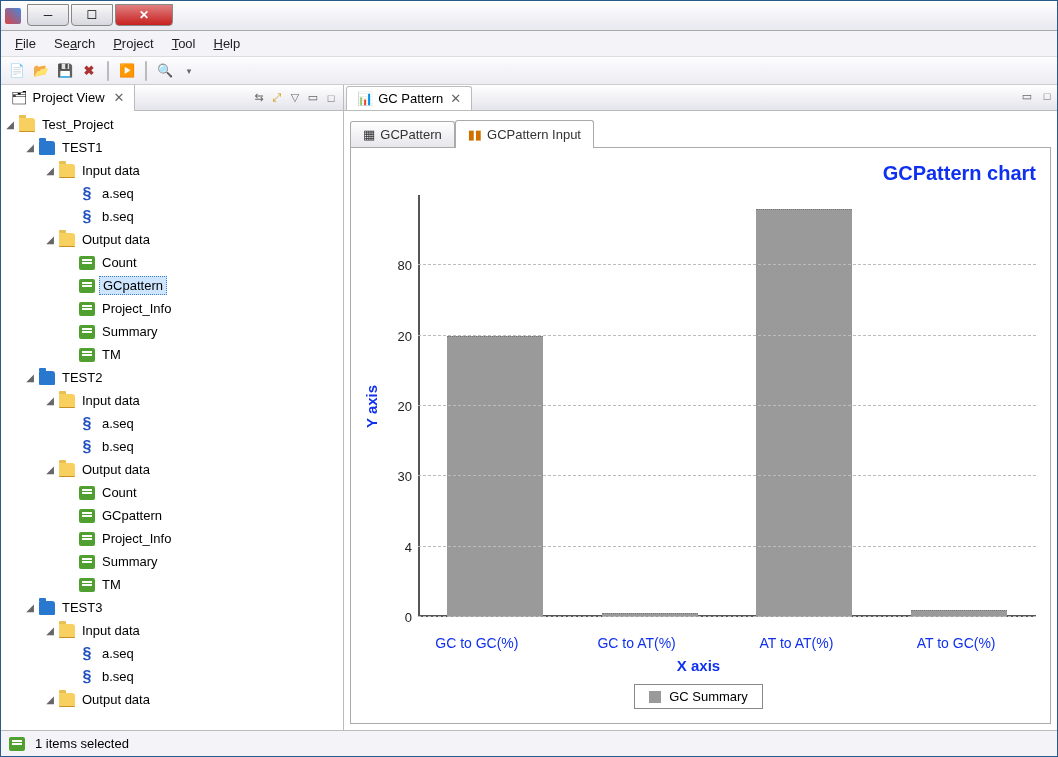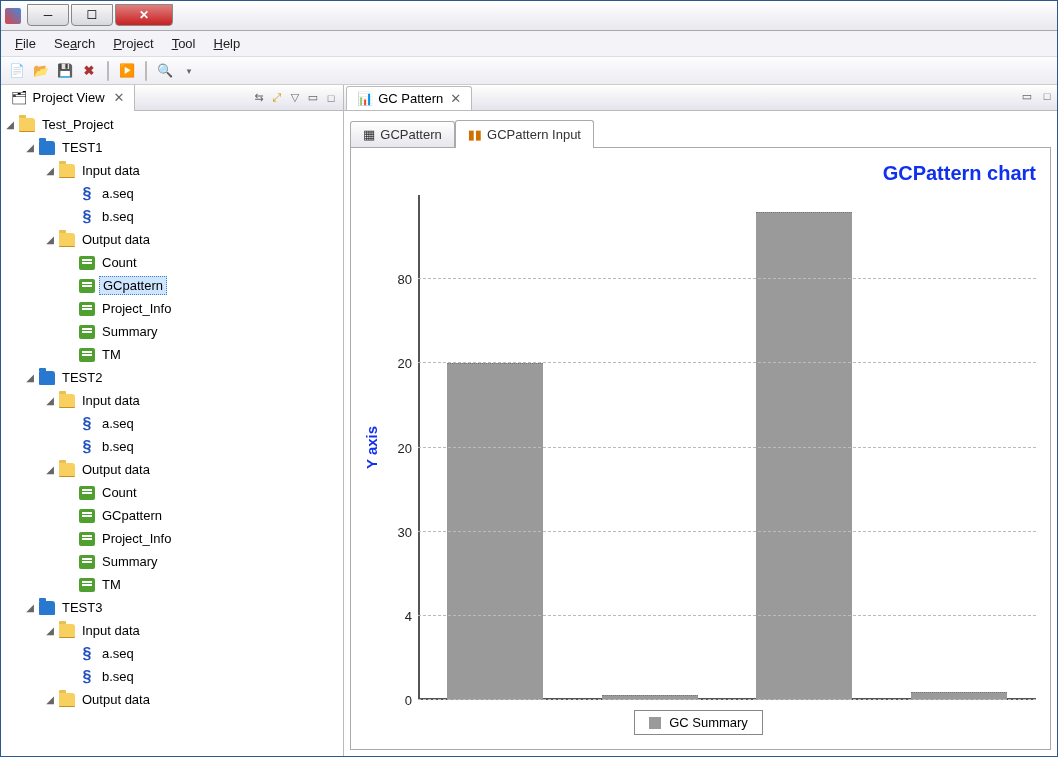--- a/index.html
+++ b/index.html
@@ -305,22 +305,33 @@
                   </div>
                 </div>
             <div class="grid" style="bottom: 0%;"></div>
                 <div class="grid" style="bottom: 16.6667%;"></div>
                 <div class="grid" style="bottom: 33.3333%;"></div>
                 <div class="grid" style="bottom: 50%;"></div>
                 <div class="grid" style="bottom: 66.6667%;"></div>
                 <div class="grid" style="bottom: 83.3333%;"></div>
               </div>
           </div>
+          <div class="xticks" id="xticks">
+              <div class="xtick">GC to GC(%)</div>
+              <div class="xtick">GC to AT(%)</div>
+              <div class="xtick">AT to AT(%)</div>
+              <div class="xtick">AT to GC(%)</div>
+            </div>
+          <div class="xaxis-label">X axis</div>
           <div class="legend">
             <div class="sw"></div>
             <span>GC Summary</span>
           </div>
         </div>
       </div>
     </div>
   </div>
 
+  <div class="statusbar">
+    <span class="ticon doc-green"></span>
+    <span>1 items selected</span>
+  </div>
 </div>
 
 </body></html>

